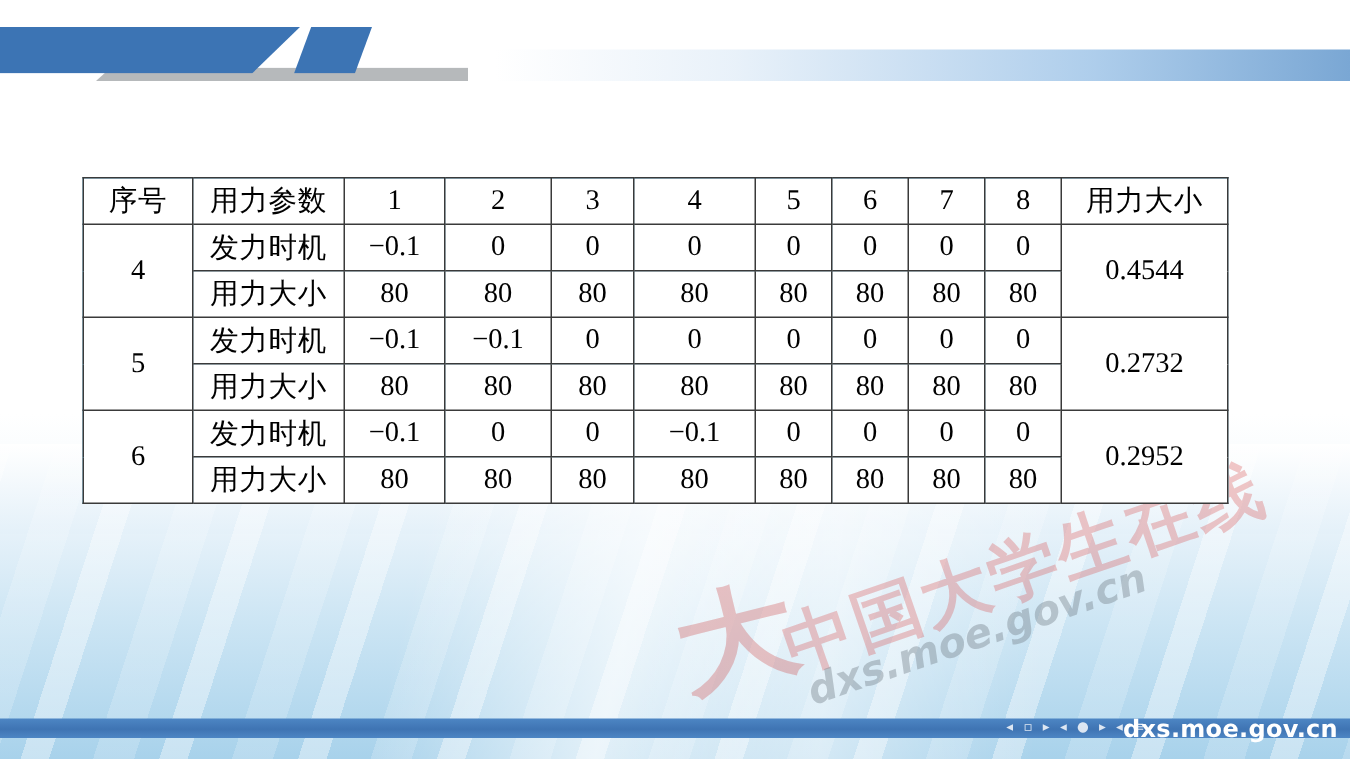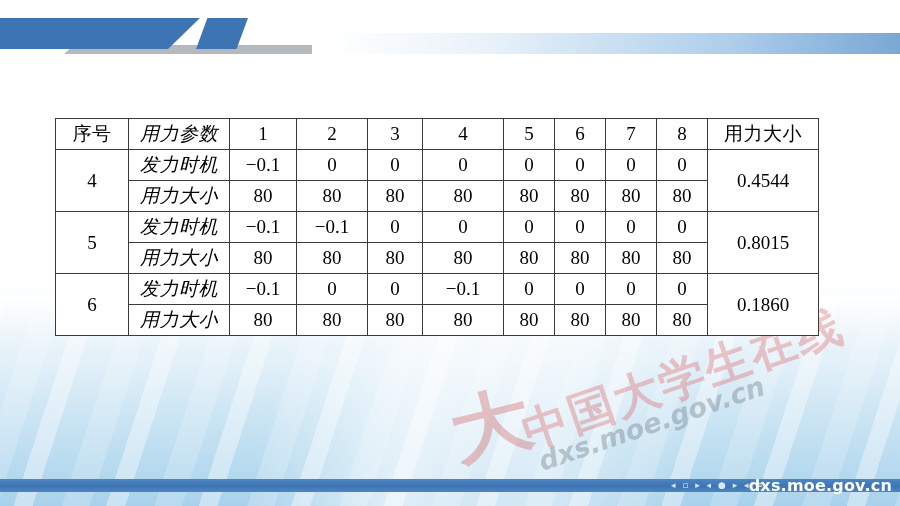--- a/index.html
+++ b/index.html
@@ -116,21 +116,21 @@
     vertical-align:middle;
     height:30px;
     padding:0 2px;
     color:#000;
     font-size:19px;
     background:#fff;
     white-space:nowrap;
   }
   td.cjk{font-size:19px;letter-spacing:.5px;}
   td.idx{font-size:19px;width:68px;}
-  td.param{width:96px;font-style:italic;}
+  td.param{width:96px;}
   td.w1{width:62px;}
   td.w2{width:66px;}
   td.w3{width:50px;}
   td.w4{width:76px;}
   td.w5{width:46px;}
   td.w6{width:46px;}
   td.w7{width:46px;}
   td.w8{width:46px;}
   td.angle{width:106px;font-size:19px;}
   td.hdr{font-size:19px;}
@@ -204,21 +204,21 @@
           <td class="idx" rowspan="2">5</td>
           <td class="cjk param">发力时机</td>
           <td class="w1">−0.1</td>
           <td class="w2">−0.1</td>
           <td class="w3">0</td>
           <td class="w4">0</td>
           <td class="w5">0</td>
           <td class="w6">0</td>
           <td class="w7">0</td>
           <td class="w8">0</td>
-          <td class="angle" rowspan="2">0.8015</td>
+          <td class="angle" rowspan="2">0.2732</td>
         </tr>
         <tr>
           <td class="cjk param">用力大小</td>
           <td class="w1">80</td>
           <td class="w2">80</td>
           <td class="w3">80</td>
           <td class="w4">80</td>
           <td class="w5">80</td>
           <td class="w6">80</td>
           <td class="w7">80</td>
@@ -229,21 +229,21 @@
           <td class="idx" rowspan="2">6</td>
           <td class="cjk param">发力时机</td>
           <td class="w1">−0.1</td>
           <td class="w2">0</td>
           <td class="w3">0</td>
           <td class="w4">−0.1</td>
           <td class="w5">0</td>
           <td class="w6">0</td>
           <td class="w7">0</td>
           <td class="w8">0</td>
-          <td class="angle" rowspan="2">0.1860</td>
+          <td class="angle" rowspan="2">0.2952</td>
         </tr>
         <tr>
           <td class="cjk param">用力大小</td>
           <td class="w1">80</td>
           <td class="w2">80</td>
           <td class="w3">80</td>
           <td class="w4">80</td>
           <td class="w5">80</td>
           <td class="w6">80</td>
           <td class="w7">80</td>

